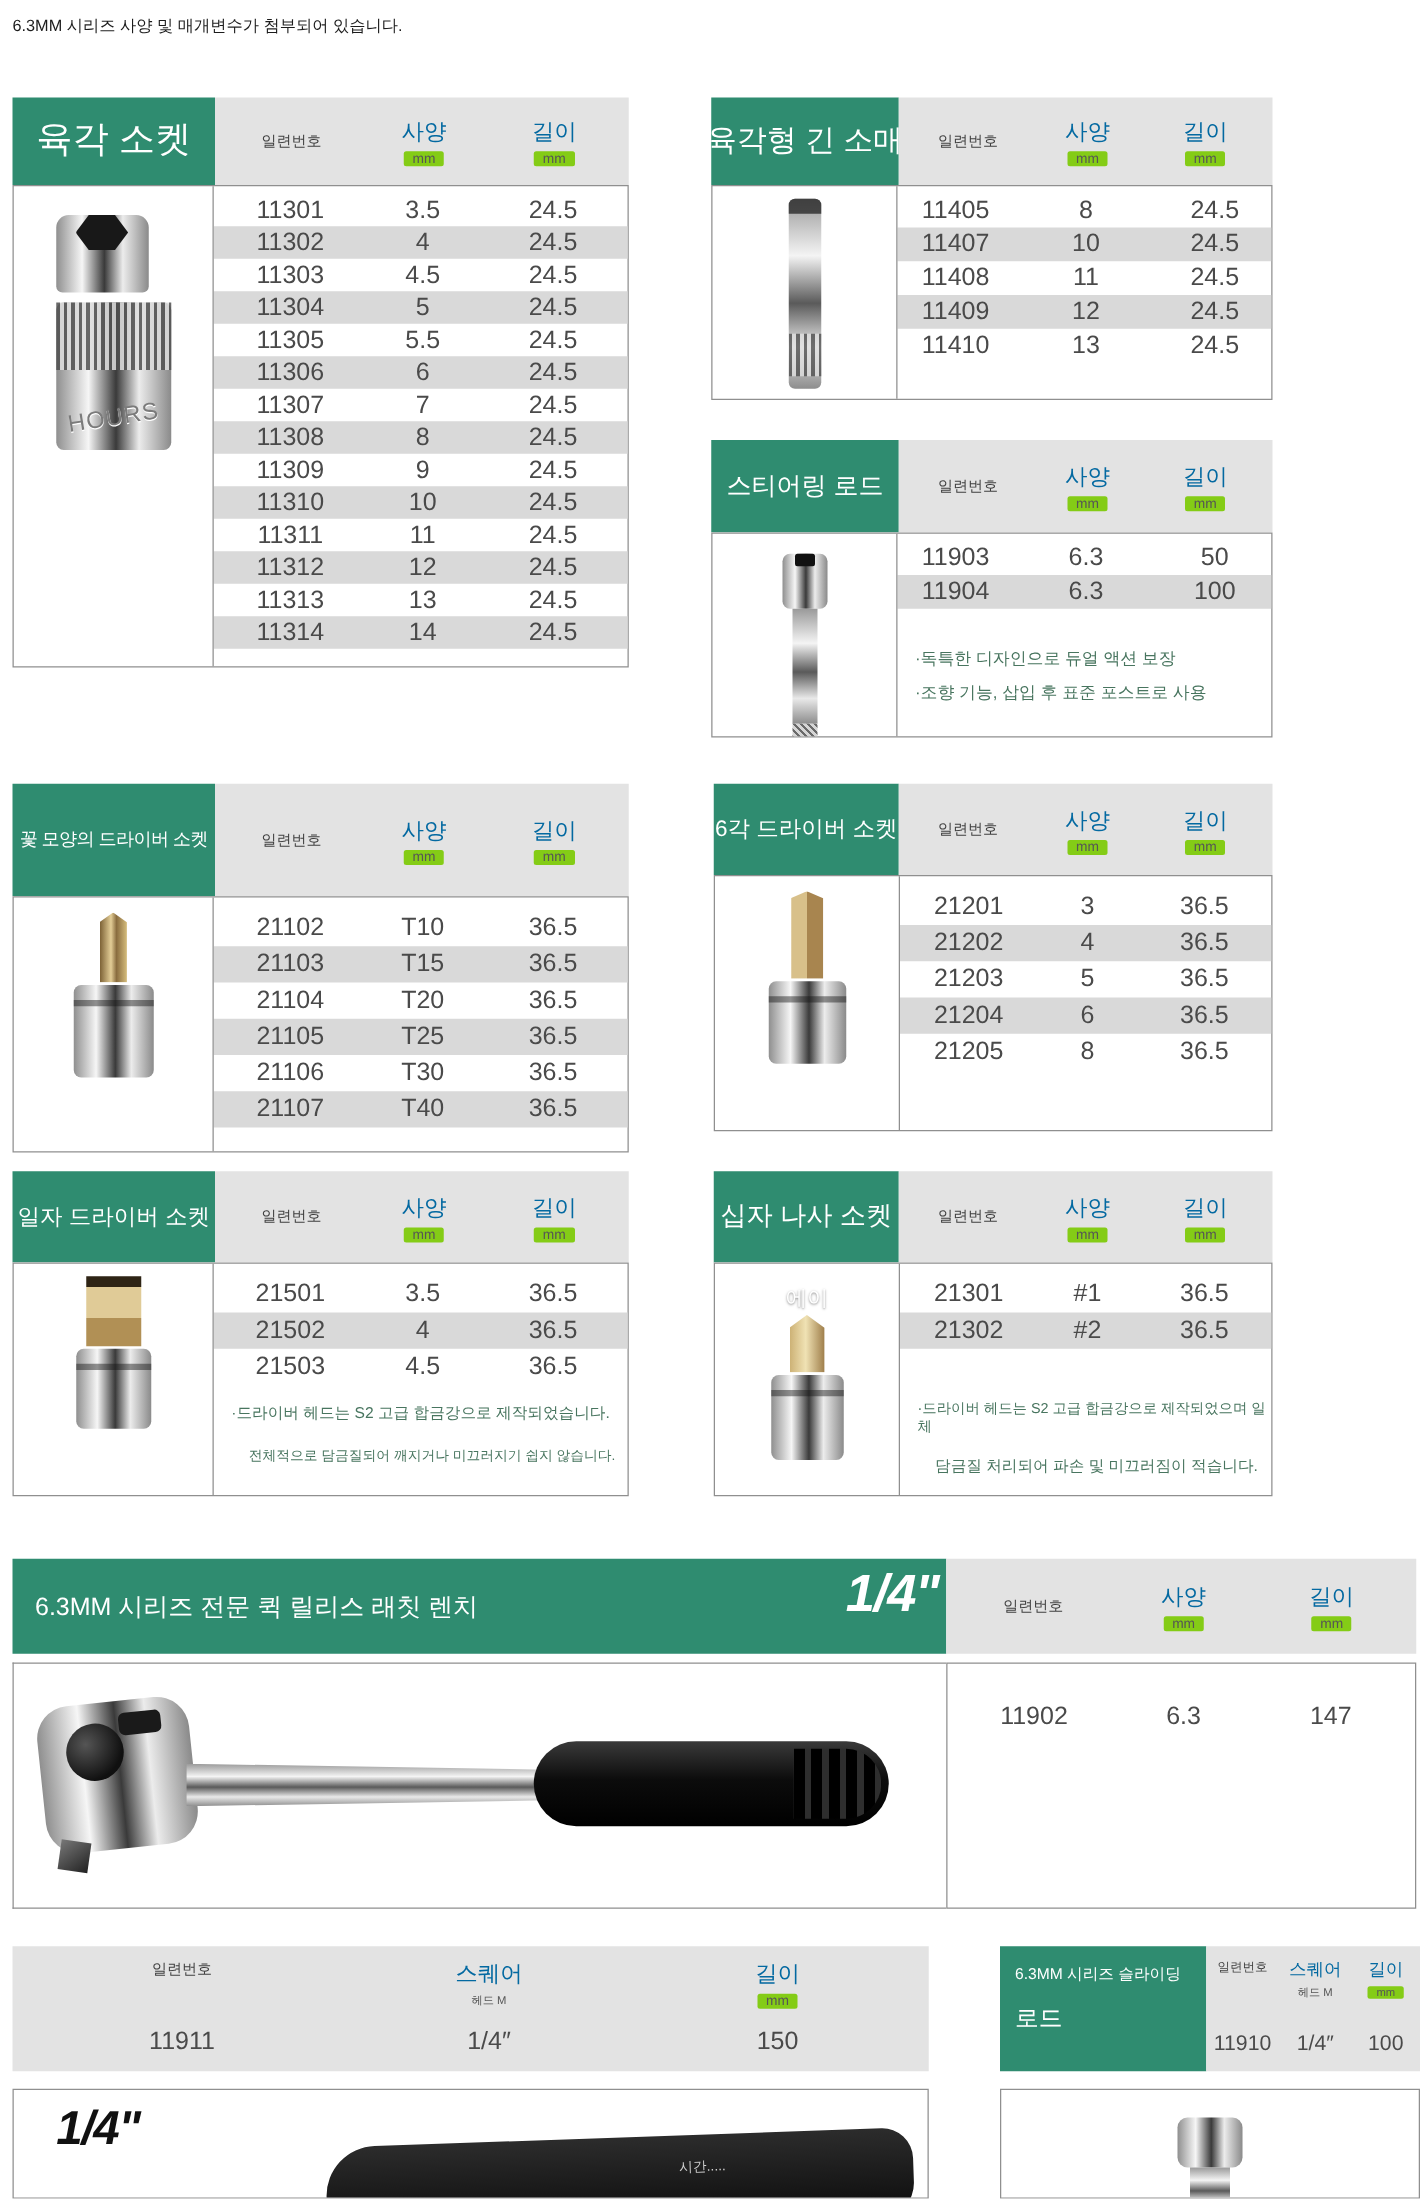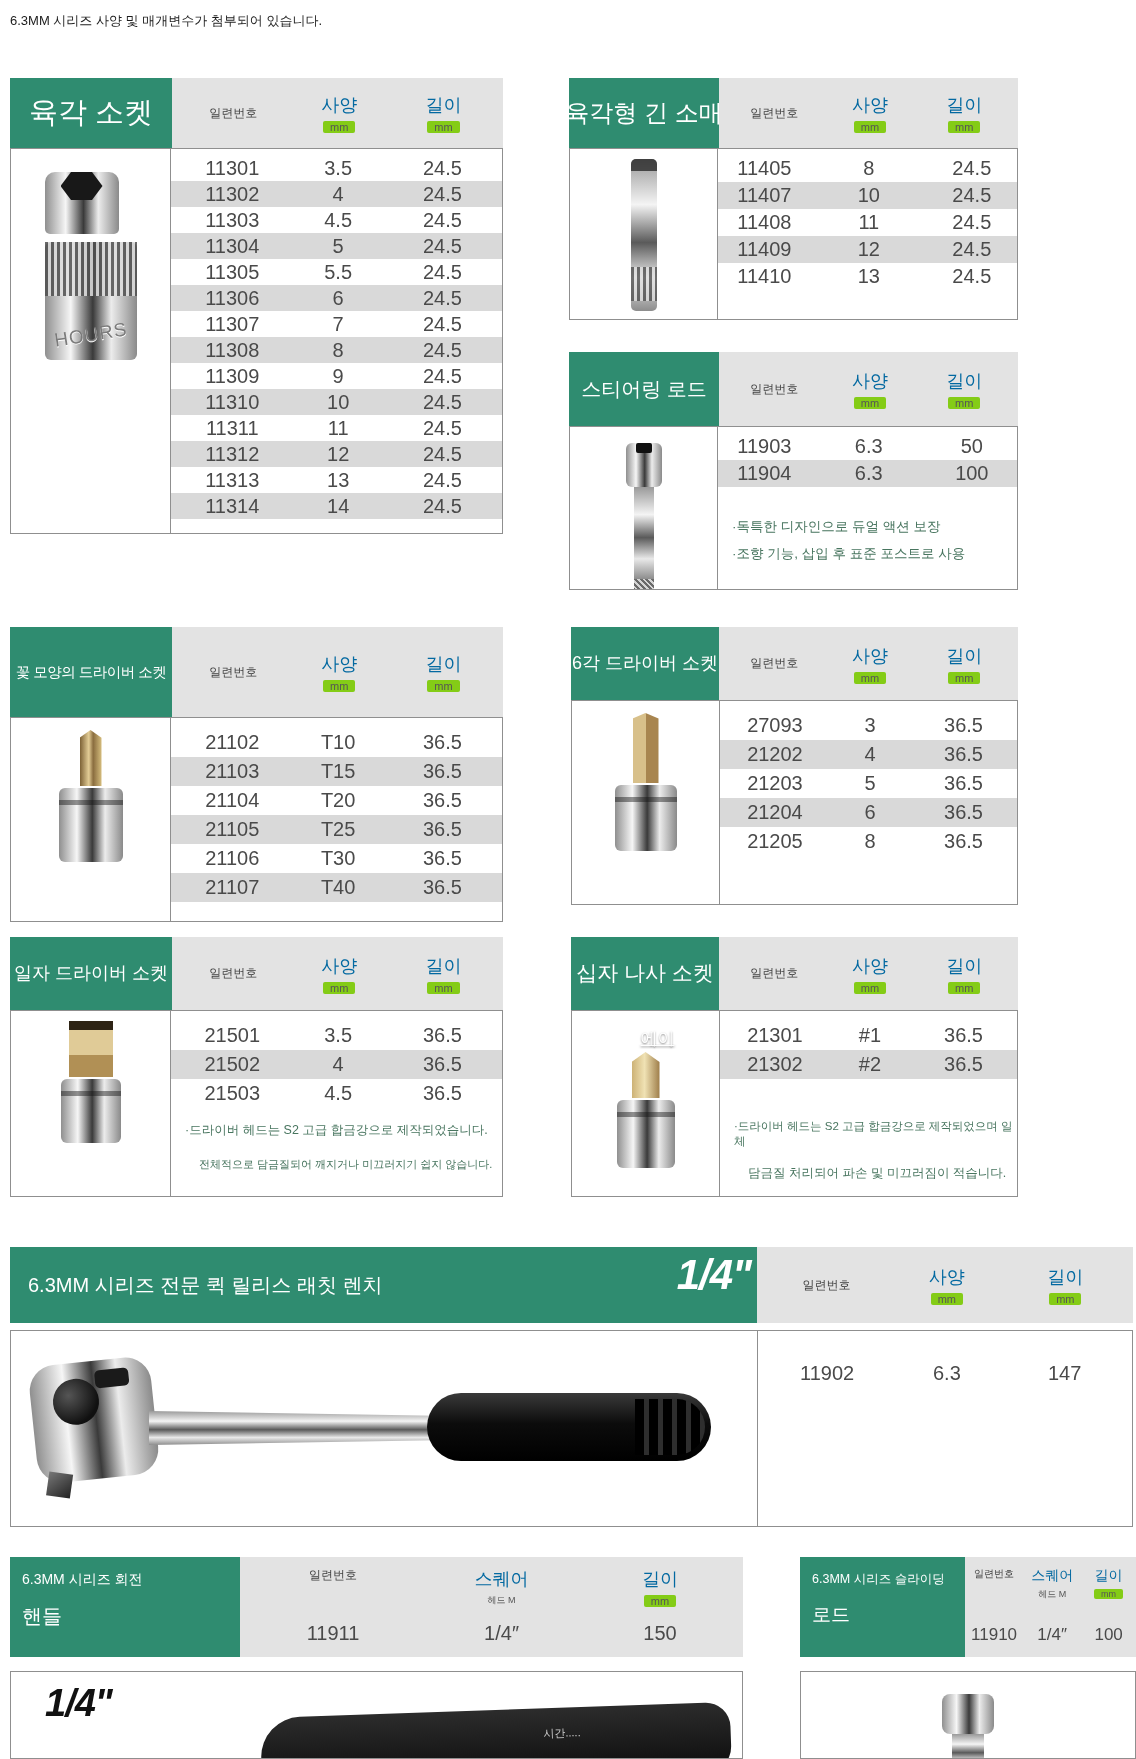--- a/index.html
+++ b/index.html
@@ -51,21 +51,21 @@
   .sock-long{width:26px;height:152px;border-radius:5px;position:relative;}
   .sock-long .cap{height:12px;background:#222;border-radius:5px 5px 0 0;opacity:.75;}
   .sock-long .band{position:absolute;left:0;right:0;bottom:10px;height:34px;opacity:.8;}
   .ext-collar{width:36px;height:44px;border-radius:6px;}
   .ext-hole{width:16px;height:10px;background:#111;margin:6px auto 0;border-radius:2px;}
   .ext-shaft{width:20px;height:92px;margin:0 auto;}
   .ext-knurlband{width:20px;height:40px;margin:0 auto;background:repeating-linear-gradient(45deg,#6a6a6a 0 2px,#d5d5d5 2px 4px);}
   .bit-tip{margin:0 auto;}
   .bit-base{border-radius:6px;margin:2px auto 0;position:relative;}
   .bit-base .ring{position:absolute;left:0;right:0;top:12px;height:5px;background:rgba(20,20,20,.45);}
-  .cap-label{color:#fff;font-size:17px;text-shadow:0 1px 2px rgba(0,0,0,.5);text-align:right;margin-bottom:2px;text-decoration:underline;}
+  .cap-label{color:#fff;font-size:17px;text-shadow:0 1px 2px rgba(0,0,0,.5);text-align:center;margin-bottom:2px;}
   .banner{position:absolute;background:var(--green);color:#fff;display:flex;align-items:center;}
   .banner-title{font-size:20px;padding-left:18px;}
   .banner-badge{position:absolute;right:6px;top:4px;font-size:42px;font-weight:bold;font-style:italic;letter-spacing:-1px;}
   .ratchet{position:absolute;left:14px;top:22px;width:700px;height:160px;}
   .r-head{position:absolute;left:8px;top:8px;width:122px;height:118px;border-radius:26px;transform:rotate(-6deg);}
   .r-dial{position:absolute;left:22px;top:16px;width:46px;height:46px;border-radius:50%;background:radial-gradient(circle at 35% 35%,#555,#101010 70%);}
   .r-lever{position:absolute;left:66px;top:10px;width:34px;height:18px;border-radius:5px;background:#1a1a1a;}
   .r-drive{position:absolute;left:8px;bottom:-14px;width:24px;height:24px;background:linear-gradient(135deg,#777,#222);transform:rotate(14deg);}
   .r-shaft{position:absolute;left:124px;top:58px;width:288px;height:34px;clip-path:polygon(0 0,100% 14%,100% 86%,0 100%);}
   .r-grip{position:absolute;left:402px;top:40px;width:284px;height:68px;background:linear-gradient(180deg,#3a3a3a,#0c0c0c 45%,#000);border-radius:34px;}
@@ -386,21 +386,21 @@
         <div>
           <div class="bit-tip" style="width:26px;height:70px;background:linear-gradient(90deg,#d8c08a 0 50%,#a8854f 50% 100%);clip-path:polygon(50% 0,100% 8%,100% 100%,0 100%,0 8%);"></div>
           <div class="bit-base chrome" style="width:62px;height:66px;">
               <div class="ring"></div>
             </div>
         </div>
       </div>
       <div class="datacell">
           <div class="rows r29" style="padding-top:10px;">
             <div class="tr">
-              <span class="td c1">27093</span>
+              <span class="td c1">21201</span>
               <span class="td c2">3</span>
               <span class="td c3">36.5</span>
             </div>
             <div class="tr">
               <span class="td c1">21202</span>
               <span class="td c2">4</span>
               <span class="td c3">36.5</span>
             </div>
             <div class="tr">
               <span class="td c1">21203</span>
@@ -564,24 +564,20 @@
           <div class="tr">
             <span class="td c1">11902</span>
             <span class="td c2">6.3</span>
             <span class="td c3">147</span>
           </div>
         </div>
     </div>
   </div>
 
   <div class="tbl" style="left:10px;top:1557px;width:733px;height:100px;display:flex;">
-    <div class="btm-green" style="width:230px;">
-      <div class="btm-line1">6.3MM 시리즈 회전</div>
-      <div class="btm-line2">핸들</div>
-    </div>
     <div class="btm-gray">
       <div class="btm-cols">
         <div class="btm-col" style="width:37%;">
           <span class="lab-serial">일련번호</span>
           <span class="btm-val">11911</span>
         </div>
         <div class="btm-col" style="width:30%;">
           <span class="lab-big">스퀘어</span>
           <span class="lab-sub">헤드 M</span>
           <span class="btm-val">1/4″</span>

